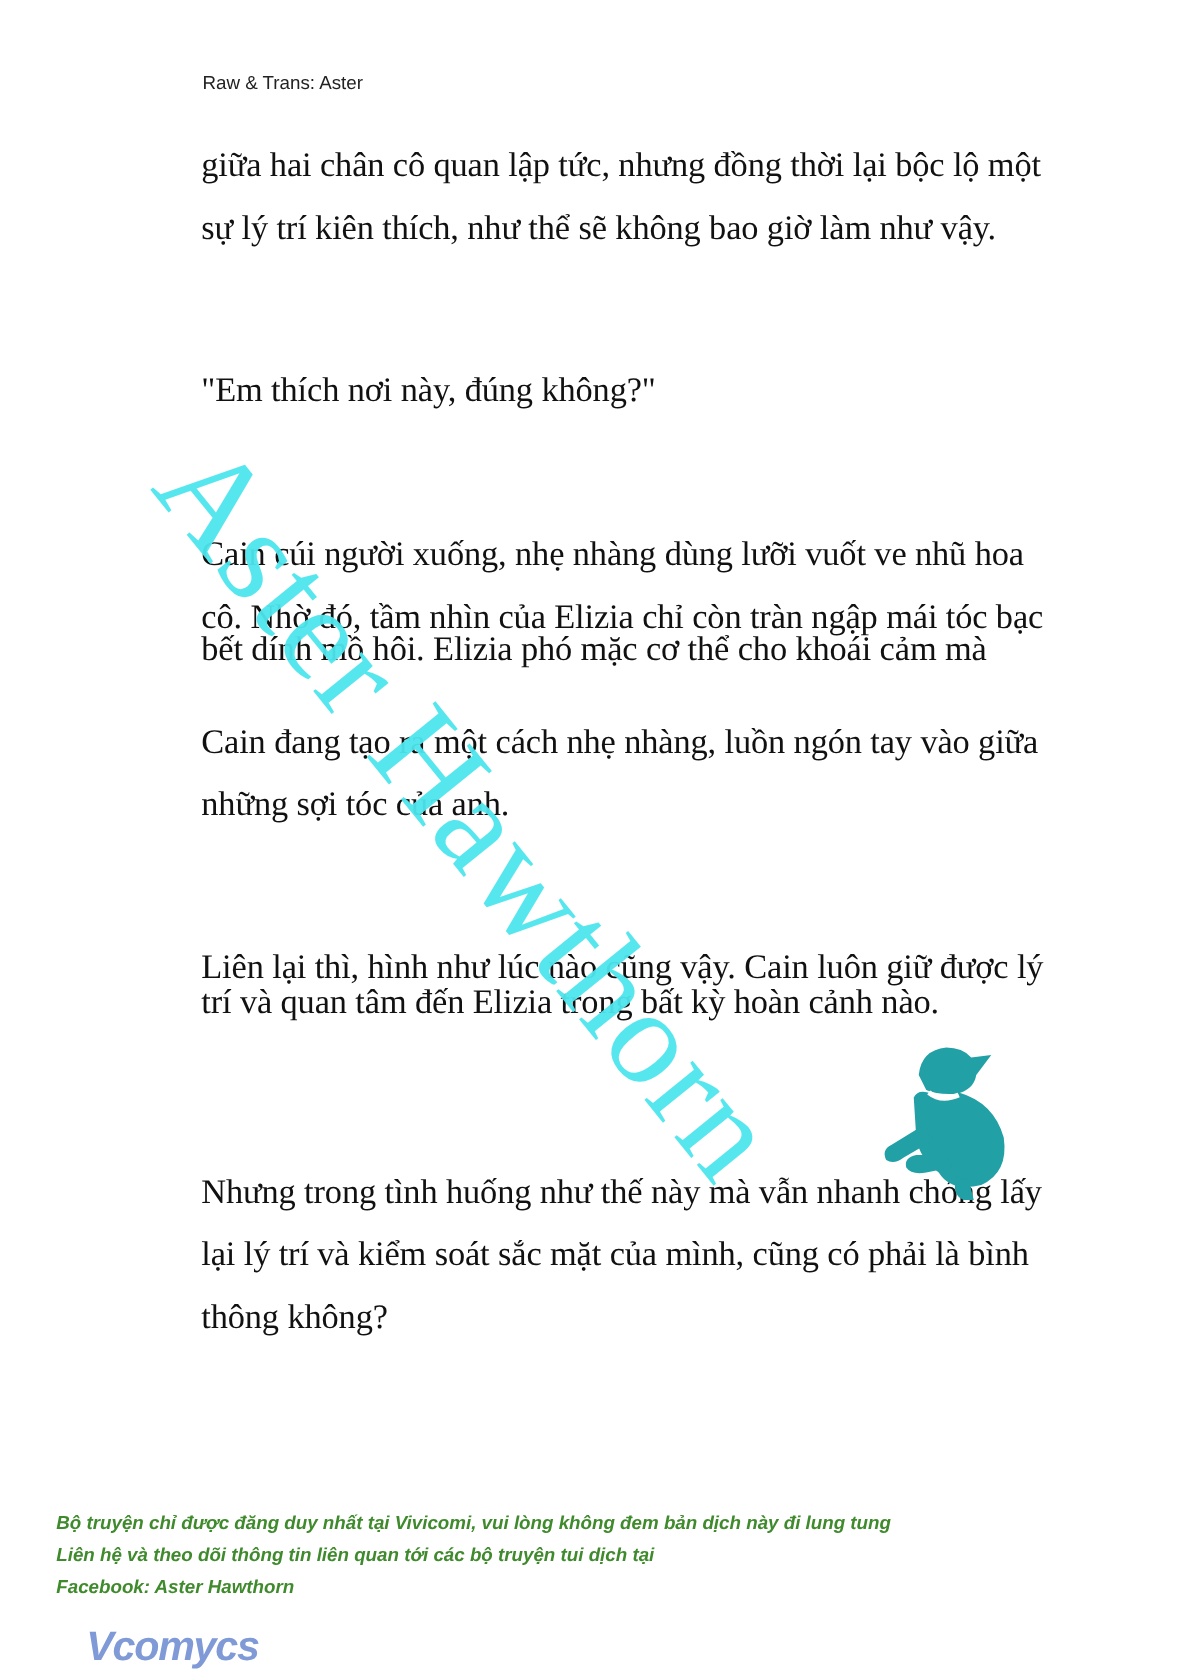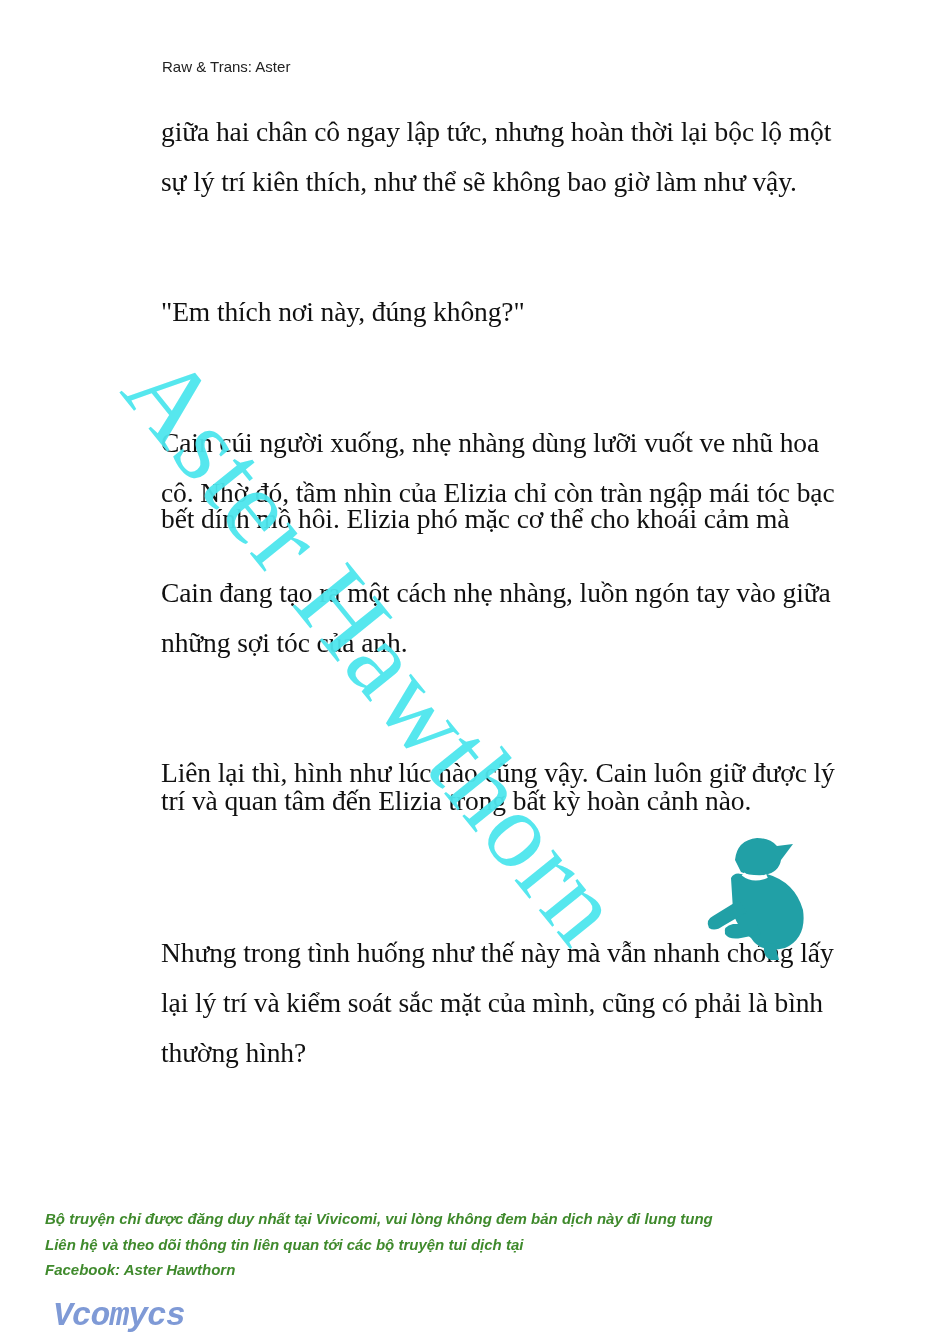--- a/index.html
+++ b/index.html
@@ -20,47 +20,47 @@
       transform: rotate(51deg); transform-origin: left top;
       white-space: nowrap; opacity: 0.95; pointer-events: none;
       letter-spacing: 2px;
     }
     .footer-note {
       position: absolute; left: 0; width: 950px; text-align: left;
       font-family: "Liberation Sans", sans-serif; font-size: 15px;
       font-style: italic; font-weight: bold; color: #3f8a2c;
     }
     .logo {
-      position: absolute; left: 8px; top: 1298px;
-      font-family: Liberation Mono, monospace; font-size: 33px; font-style: italic; font-weight: bold;
+      position: absolute; left: 24px; top: 1298px;
+      font-family: Liberation Sans, sans-serif; font-size: 33px; font-style: italic; font-weight: bold;
       color: #7f9ad6; letter-spacing: -1px;
     }
     .cat { position: absolute; left: 650px; top: 830px; }
   </style>
 </head>
 <body>
 
 <div class="page">
 
   <div class="header-credit">Raw &amp; Trans: Aster</div>
 
   <div>
-    <div class="body-line" style="top:116px">giữa hai chân cô ngay lập tức, nhưng hoàn thời lại bộc lộ một</div>
+    <div class="body-line" style="top:116px">giữa hai chân cô quan lập tức, nhưng đồng thời lại bộc lộ một</div>
     <div class="body-line" style="top:166px">sự lý trí kiên thích, như thể sẽ không bao giờ làm như vậy.</div>
     <div class="body-line" style="top:296px">"Em thích nơi này, đúng không?"</div>
     <div class="body-line" style="top:427px">Cain cúi người xuống, nhẹ nhàng dùng lưỡi vuốt ve nhũ hoa</div>
     <div class="body-line" style="top:477px">cô. Nhờ đó, tầm nhìn của Elizia chỉ còn tràn ngập mái tóc bạc</div>
     <div class="body-line" style="top:503px">bết dính mồ hôi. Elizia phó mặc cơ thể cho khoái cảm mà</div>
     <div class="body-line" style="top:577px">Cain đang tạo ra một cách nhẹ nhàng, luồn ngón tay vào giữa</div>
     <div class="body-line" style="top:627px">những sợi tóc của anh.</div>
     <div class="body-line" style="top:757px">Liên lại thì, hình như lúc nào cũng vậy. Cain luôn giữ được lý</div>
     <div class="body-line" style="top:785px">trí và quan tâm đến Elizia trong bất kỳ hoàn cảnh nào.</div>
     <div class="body-line" style="top:937px">Nhưng trong tình huống như thế này mà vẫn nhanh chóng lấy</div>
     <div class="body-line" style="top:987px">lại lý trí và kiểm soát sắc mặt của mình, cũng có phải là bình</div>
-    <div class="body-line" style="top:1037px">thường hình?</div>
+    <div class="body-line" style="top:1037px">thông không?</div>
   </div>
 
   <div class="watermark" style="left:150px;top:330px">Aster Hawthorn</div>
 
   <div class="cat">
     <svg width="140" height="130" viewBox="0 0 140 130">
       <g fill="#21a0a6">
 
         <path d="M40 30 Q42 10 62 8 Q75 8 82 16 L98 14 L86 30 Q84 42 70 45 Q55 46 46 42 Z"></path>
 

